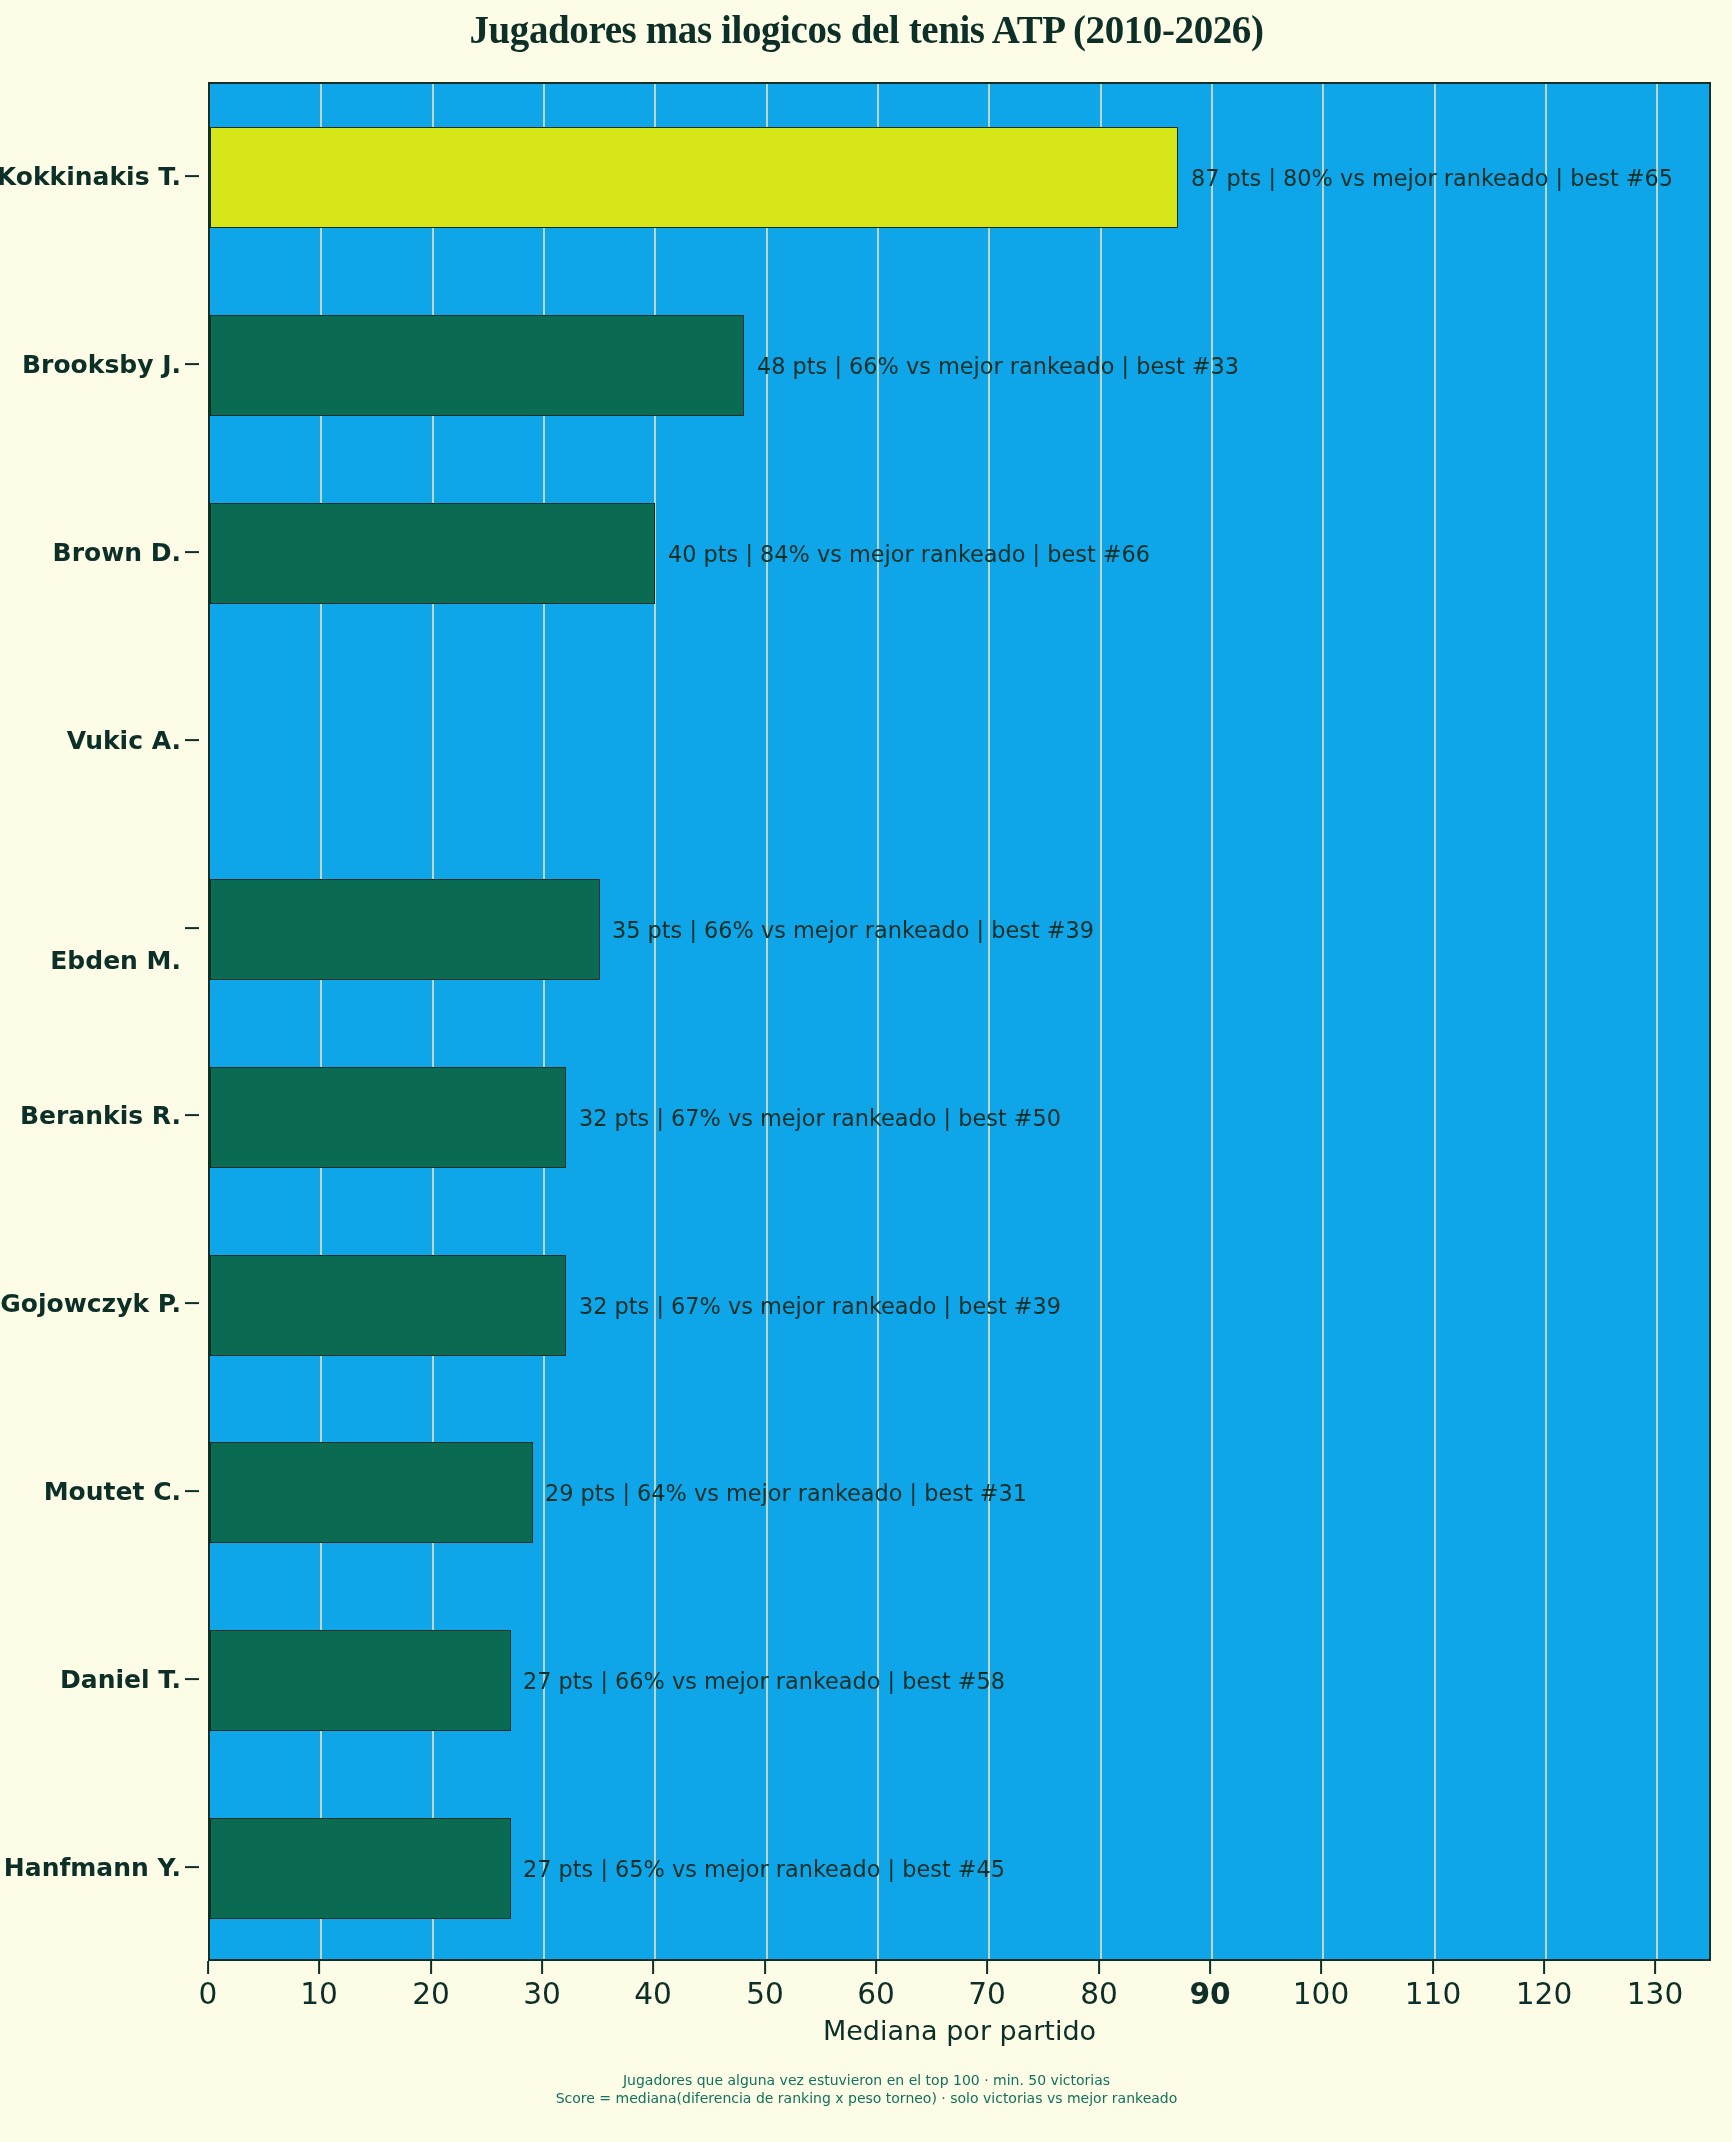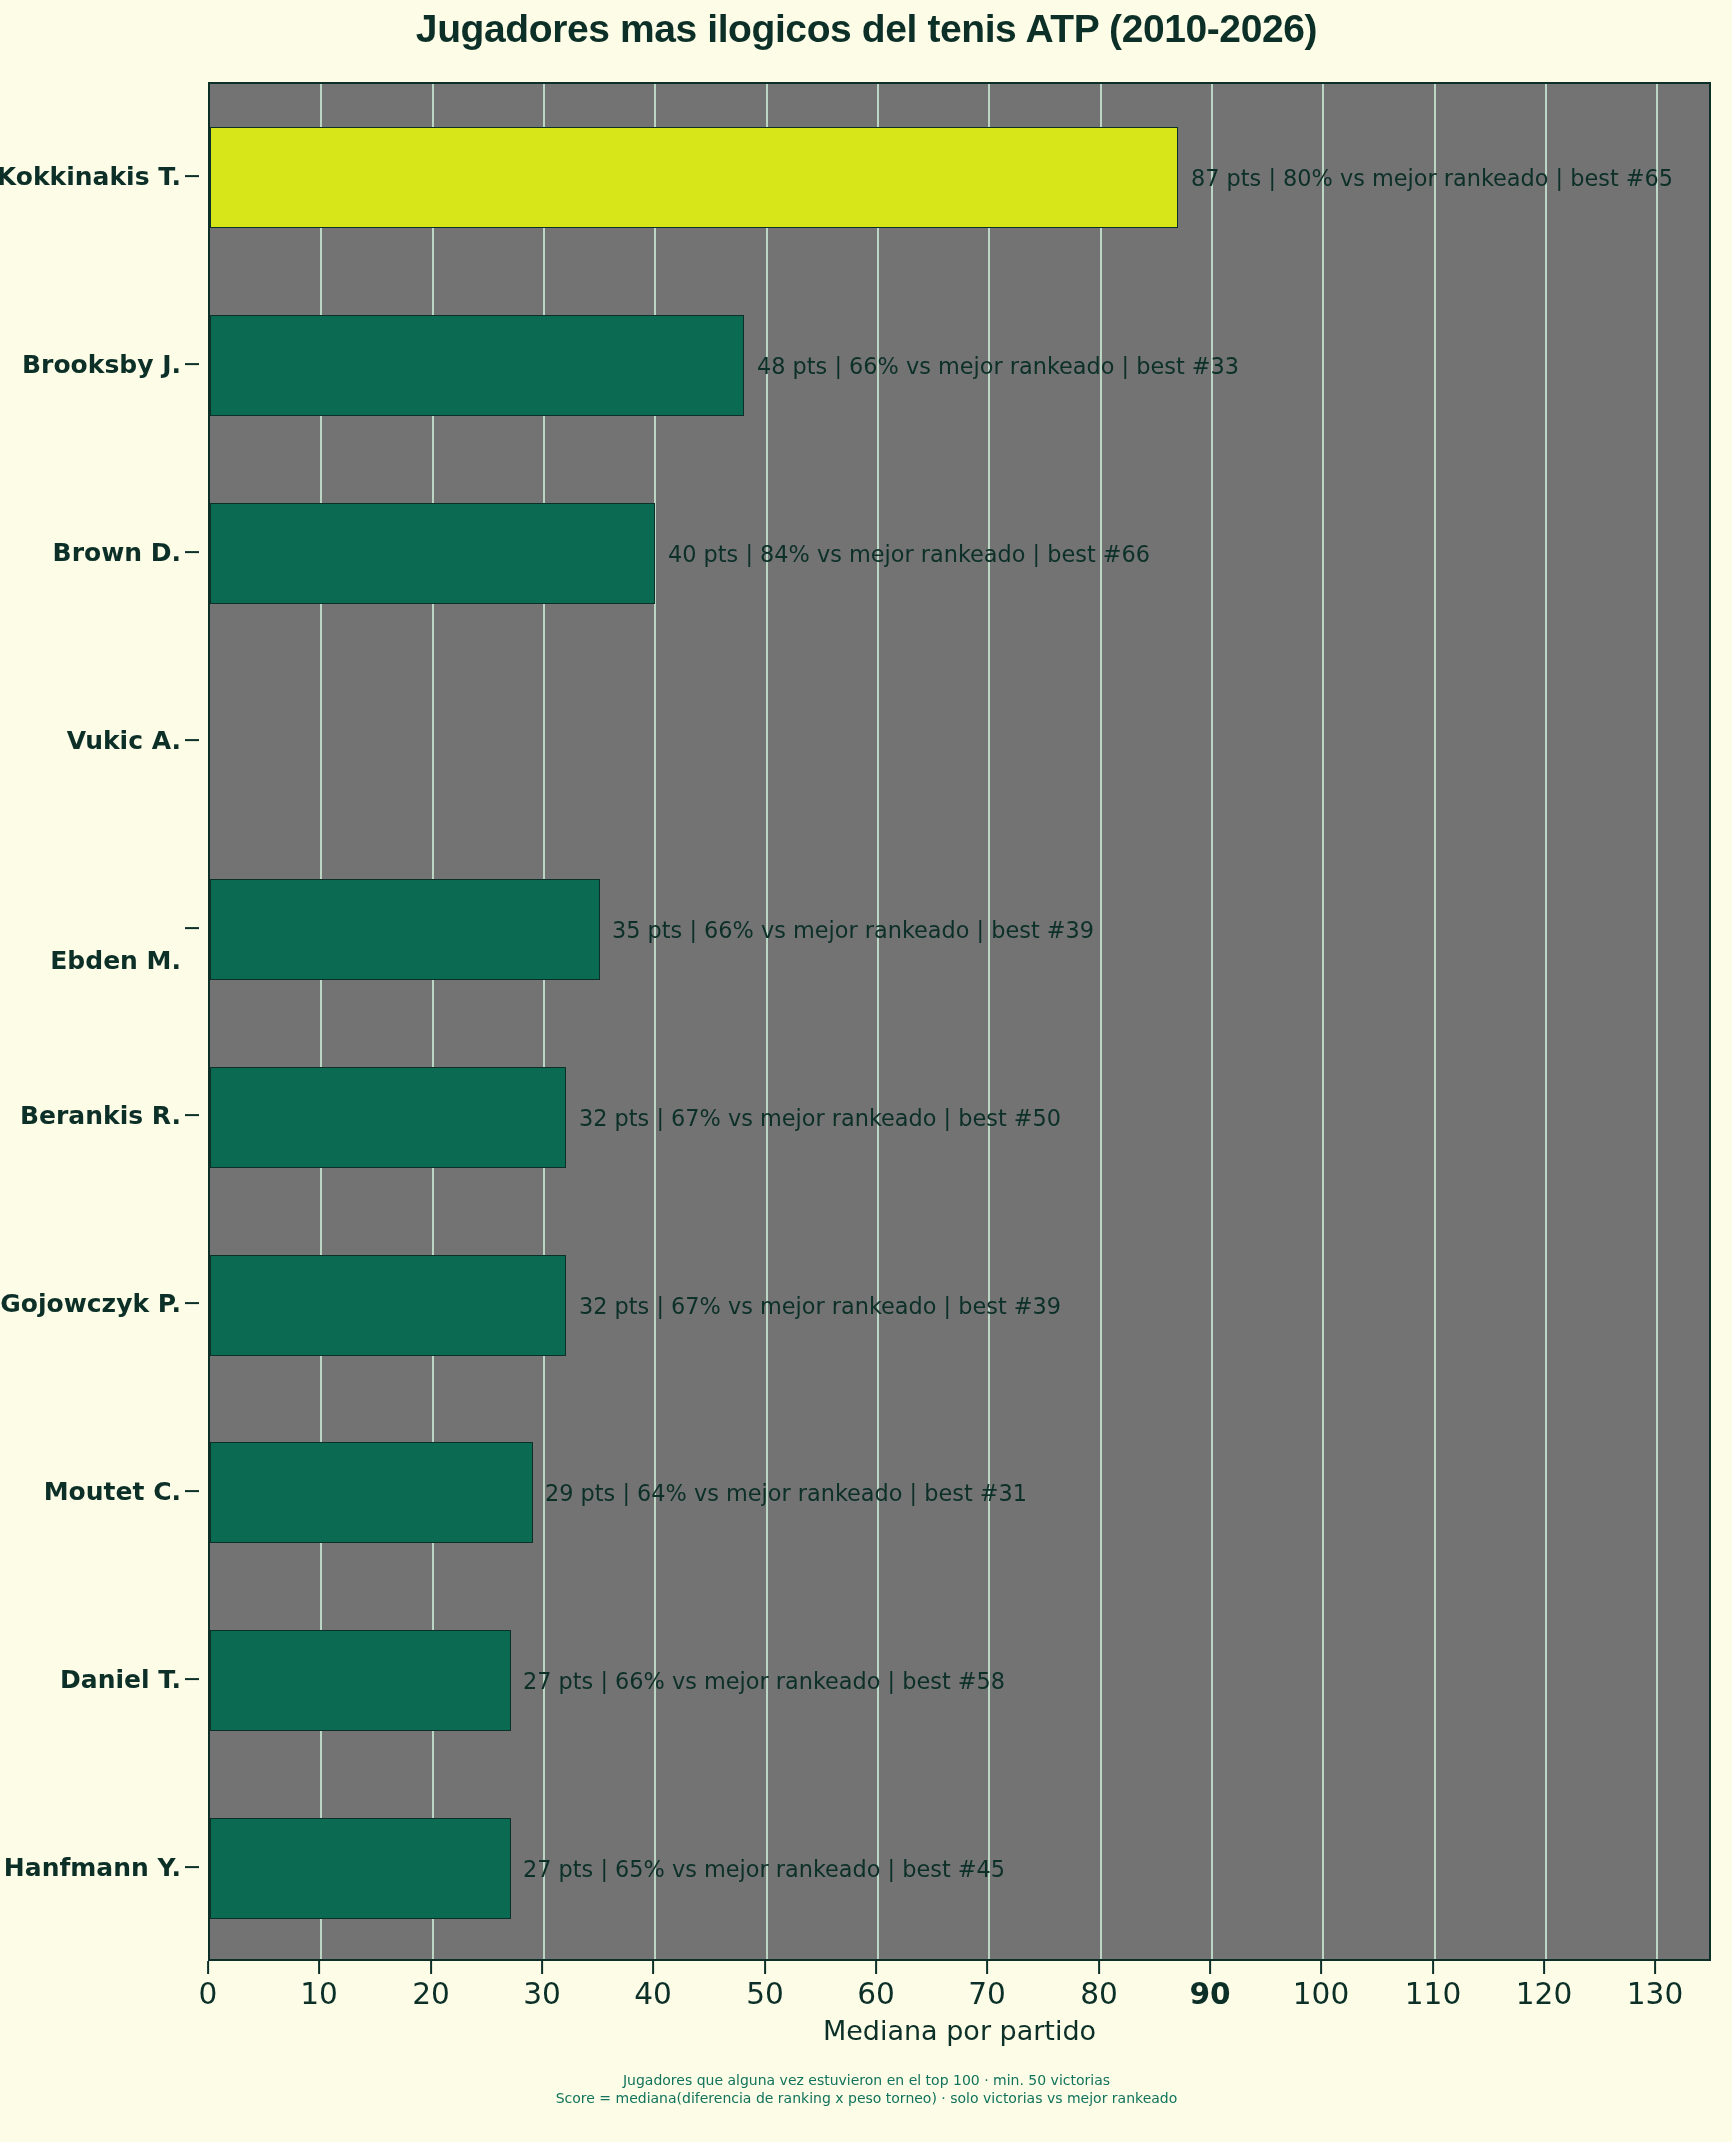--- a/index.html
+++ b/index.html
@@ -15,36 +15,36 @@
     overflow: hidden;
   }
 
   
   #chart-title {
     position: absolute;
     left: 0;
     top: 7.2px;
     width: 1733px;
     text-align: center;
-    font-family: Liberation Sans, sans-serif;
+    font-family: Liberation Serif, serif;
     font-size: 39px;
     font-weight: bold;
     color: #0c3028;
     letter-spacing: -0.4px;
   }
 
   
   #plot-frame {
     position: absolute;
     left: 208px;
     top: 82px;
     width: 1503px;
     height: 1879px;
     border: 2.7px solid #0c3028;
-    background: #737373;
+    background: #0ea5e9;
     box-sizing: border-box;
   }
   #gridlines {
     position: absolute;
     left: 0; top: 0;
     width: 100%; height: 100%;
   }
   .gridline {
     position: absolute;
     top: 0;

